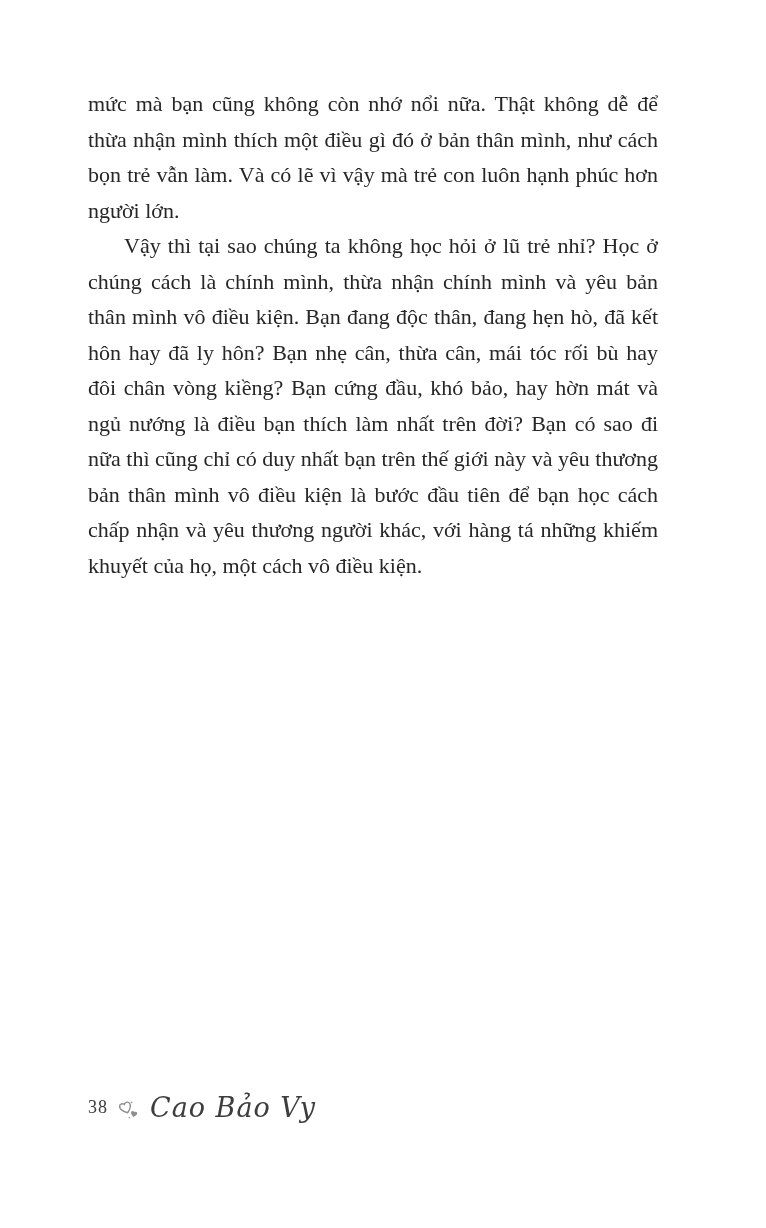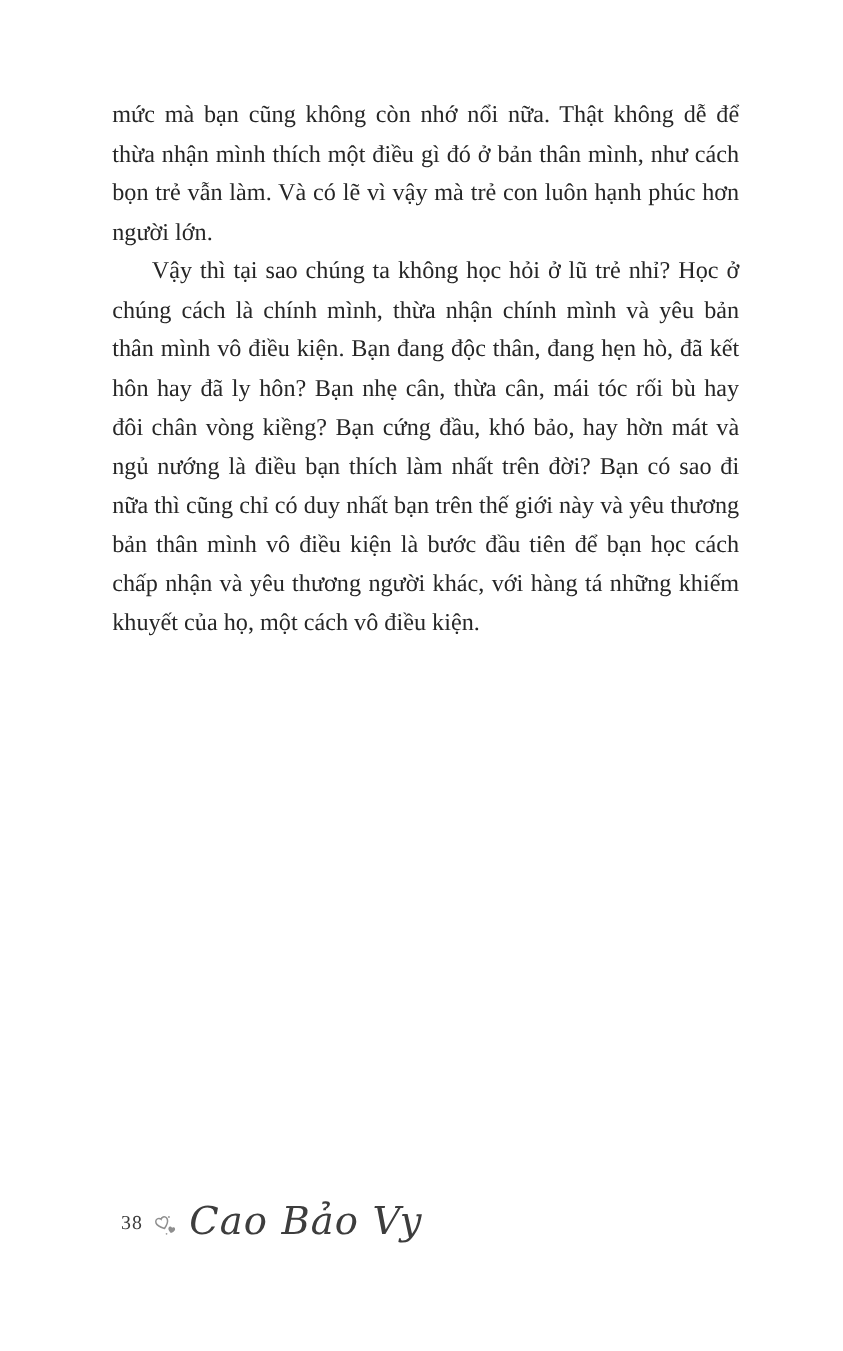--- a/index.html
+++ b/index.html
@@ -18,21 +18,20 @@
   .content {
     position: absolute;
     left: 88px;
     top: 86px;
     width: 570px;
     color: #262626;
     font-size: 22px;
     line-height: 35.5px;
     text-align: justify;
     text-justify: inter-word;
-    margin-left: 14px;
   }
   .para {
     margin: 0;
     padding: 0;
   }
   .para.indented {
     text-indent: 36px;
   }
   .footer {
     position: absolute;
@@ -40,31 +39,30 @@
     top: 1094px;
     display: flex;
     align-items: center;
     gap: 9px;
   }
   .page-num {
     font-family: "Liberation Serif", "DejaVu Serif", serif;
     font-size: 18px;
     color: #3a3a3a;
     letter-spacing: 1px;
-    margin-left: 22px;
   }
   .ornament {
     display: inline-flex;
     align-items: center;
     margin-top: 4px;
   }
   .author {
     font-family: "DejaVu Serif", "Liberation Serif", serif;
     font-style: italic;
-    font-size: 35px;
+    font-size: 27px;
     color: #3d3d3d;
     letter-spacing: 1px;
     line-height: 1;
   }
 </style>
 </head>
 <body>
 
 <div class="page">
 

